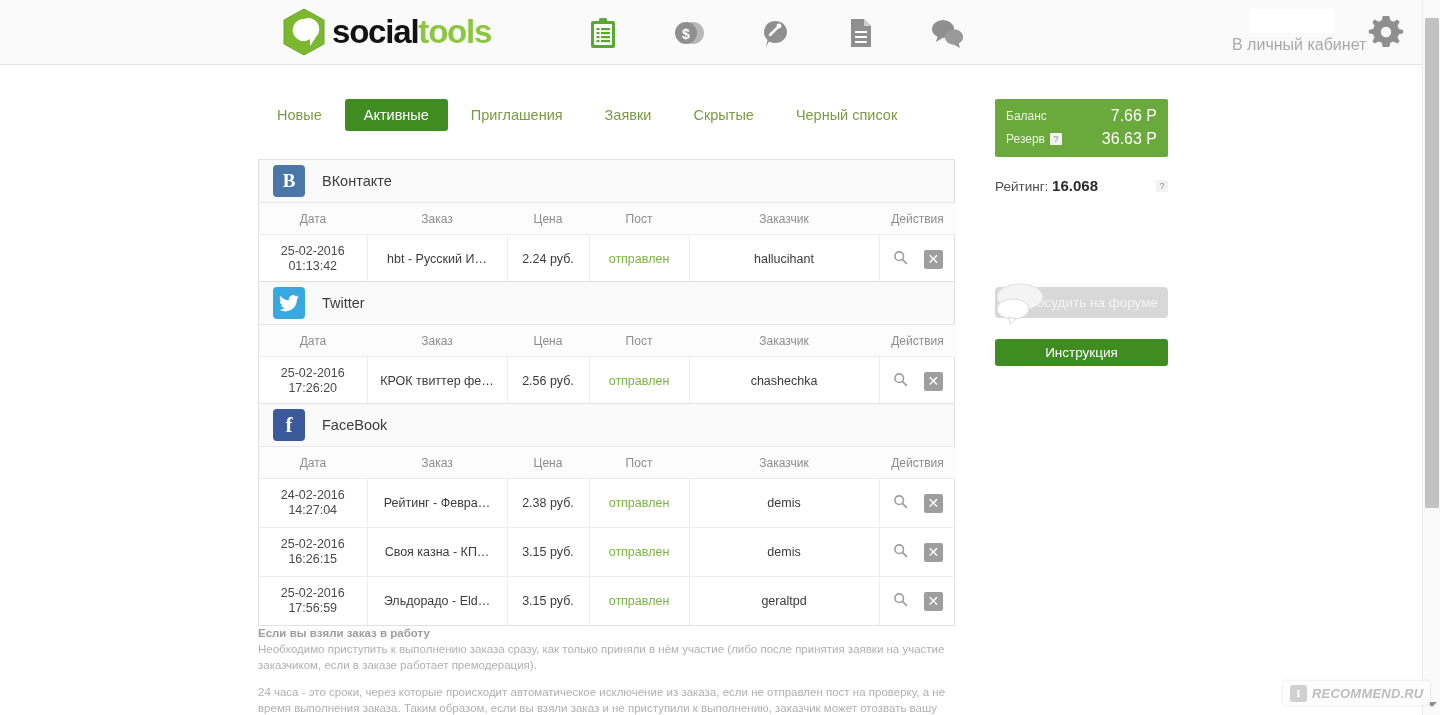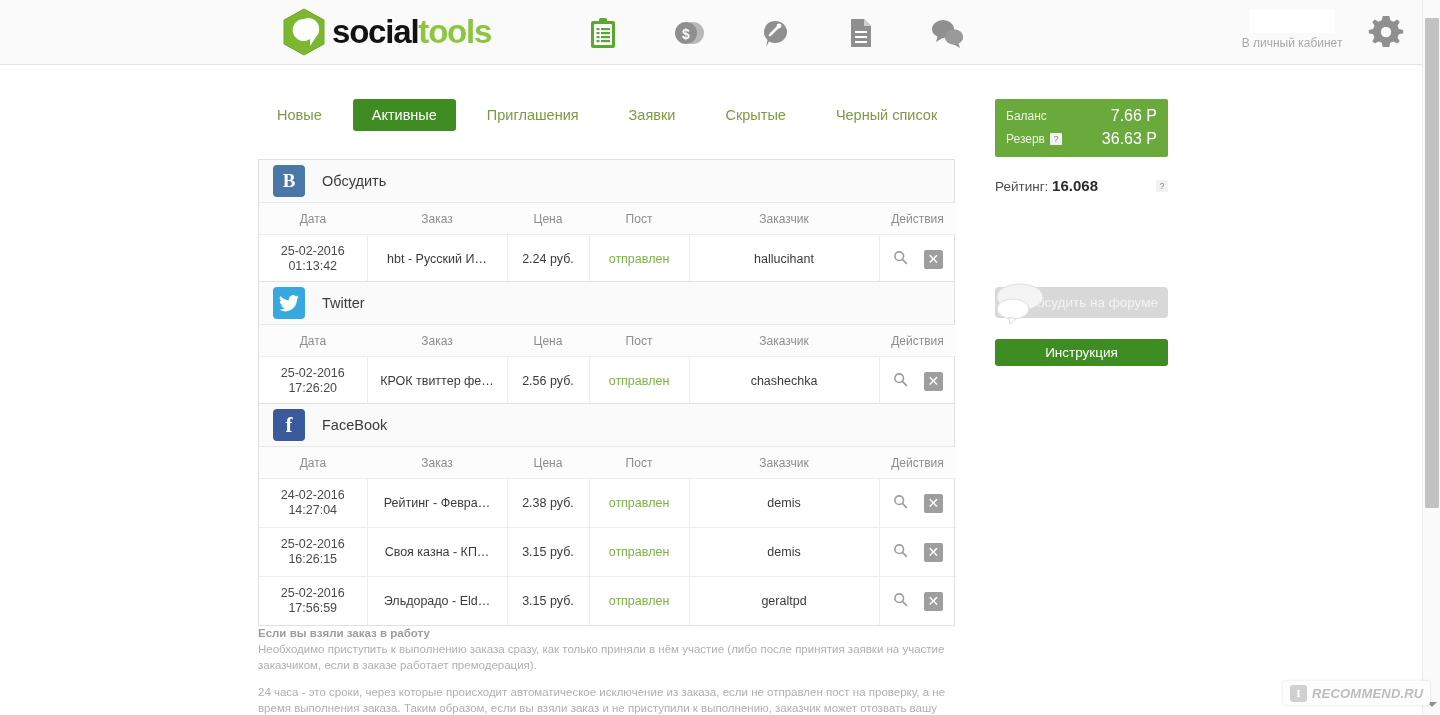--- a/index.html
+++ b/index.html
@@ -47,29 +47,29 @@
     cursor: pointer;
   }
   .nav-icon svg { display: block; }
 
   .account-block {
     position: absolute; right: 70px; top: 9px; width: 120px; text-align: center;
   }
   .account-thumb {
     width: 86px; height: 24px; background: #ffffff; margin: 0 auto 3px auto;
   }
-  .account-label { font-size: 12px; color: #a9a9a9; white-space: nowrap; }
+  .account-label { font-size: 16px; color: #a9a9a9; white-space: nowrap; }
 
   .gear-btn { position: absolute; right: 18px; top: 14px; cursor: pointer; }
 
   
   .content { position: absolute; top: 65px; left: 0; width: 1422px; height: 650px; background: #fff; }
 
   .tabs {
-    position: absolute; left: 258px; top: 34px; display: flex; align-items: center; gap: 12px;
+    position: absolute; left: 258px; top: 34px; display: flex; align-items: center; gap: 4px;
   }
   .tab {
     font-size: 14.5px; color: #7a9b43; padding: 8px 19px; cursor: pointer;
     white-space: nowrap; border-radius: 3px; line-height: 16px;
   }
   .tab.active { background: #3e8c22; color: #ffffff; font-weight: normal; }
 
   
   .net-block {
     position: absolute; left: 258px; width: 697px;
@@ -294,21 +294,21 @@
       <div class="tab">Заявки</div>
       <div class="tab">Скрытые</div>
       <div class="tab">Черный список</div>
     </div>
 
     <div class="net-block" style="top:94px;">
       <div class="net-head">
         <div class="net-logo vk">
           <span style="font-size:19px;font-family:'Liberation Serif',serif;">В</span>
         </div>
-        <div class="net-name">Обсудить</div>
+        <div class="net-name">ВКонтакте</div>
       </div>
       <table class="orders">
         <colgroup>
             <col class="col-date">
             <col class="col-order">
             <col class="col-price">
             <col class="col-post">
             <col class="col-client">
             <col class="col-acts">
           </colgroup>

